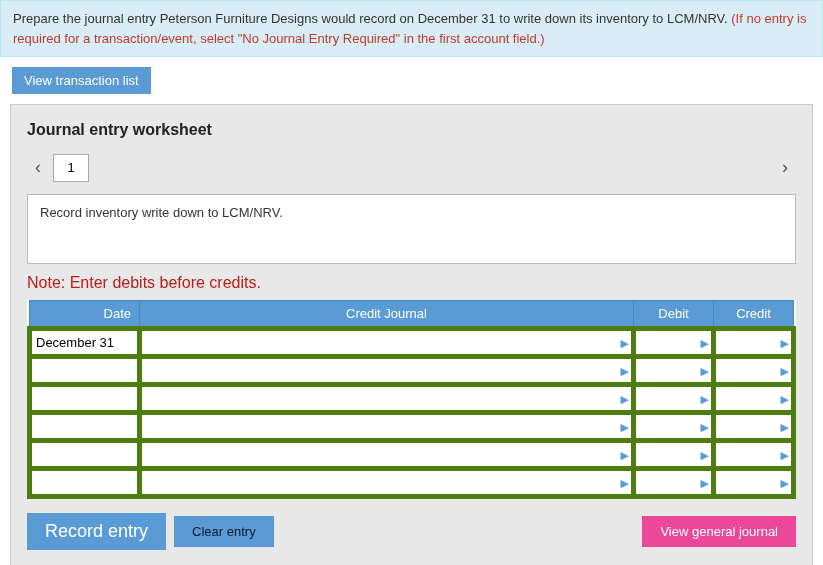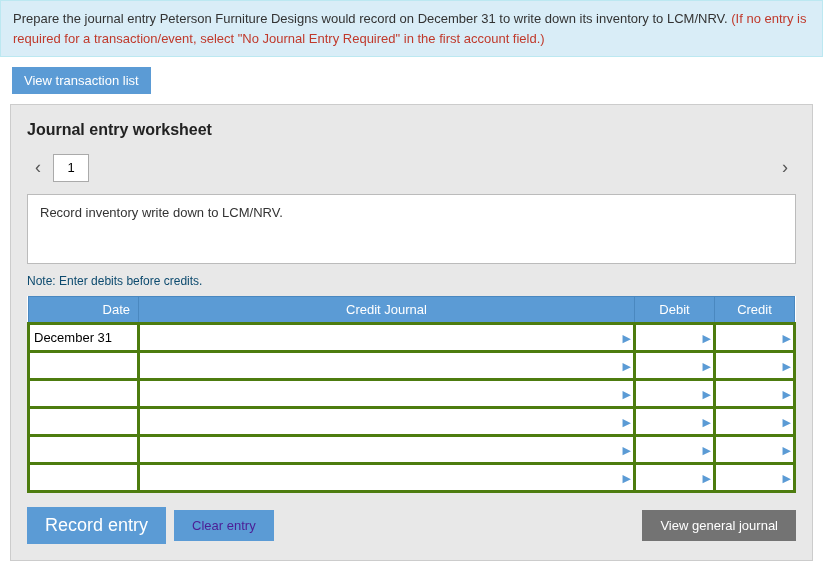--- a/index.html
+++ b/index.html
@@ -76,22 +76,22 @@
       background: #fff;
       border: 1px solid #bbb;
       padding: 10px 12px;
       margin-bottom: 10px;
       min-height: 70px;
       font-size: 13px;
       color: #333;
     }
 
     .note-text {
-      color: #0c4a6e;
-      font-size: 12px;
+      color: #b91c1c;
+      font-size: 16px;
       margin-bottom: 8px;
     }
 
     .journal-table {
       width: 100%;
       border-collapse: collapse;
       background: #fff;
     }
     .journal-table thead tr {
       background: #5b9bd5;
@@ -106,21 +106,21 @@
     }
     .journal-table thead th.date-col { width: 110px; text-align: right; }
     .journal-table thead th.journal-col { }
     .journal-table thead th.debit-col { width: 80px; }
     .journal-table thead th.credit-col { width: 80px; }
 
     .journal-table tbody tr {
       height: 28px;
     }
     .journal-table tbody td {
-      border: 3px solid #4d7c0f;
+      border: 5px solid #4d7c0f;
       padding: 2px 4px;
       font-size: 13px;
       vertical-align: middle;
       position: relative;
     }
     .journal-table tbody td .arrow-indicator {
       position: absolute;
       right: 2px;
       top: 50%;
       transform: translateY(-50%);
@@ -148,29 +148,29 @@
     .btn-record {
       background: #5b9bd5;
       color: #fff;
       border: none;
       padding: 8px 18px;
       cursor: pointer;
       font-size: 18px;
     }
     .btn-clear {
       background: #5b9bd5;
-      color: #4c1d95;
+      color: #0f172a;
       border: none;
       padding: 8px 18px;
       cursor: pointer;
       font-size: 13px;
     }
     .btn-spacer { flex: 1; }
     .btn-view-general {
-      background: #737373;
+      background: #ec4899;
       color: #fff;
       border: none;
       padding: 8px 18px;
       cursor: pointer;
       font-size: 13px;
     }
   </style>
 </head>
 <body>
 

